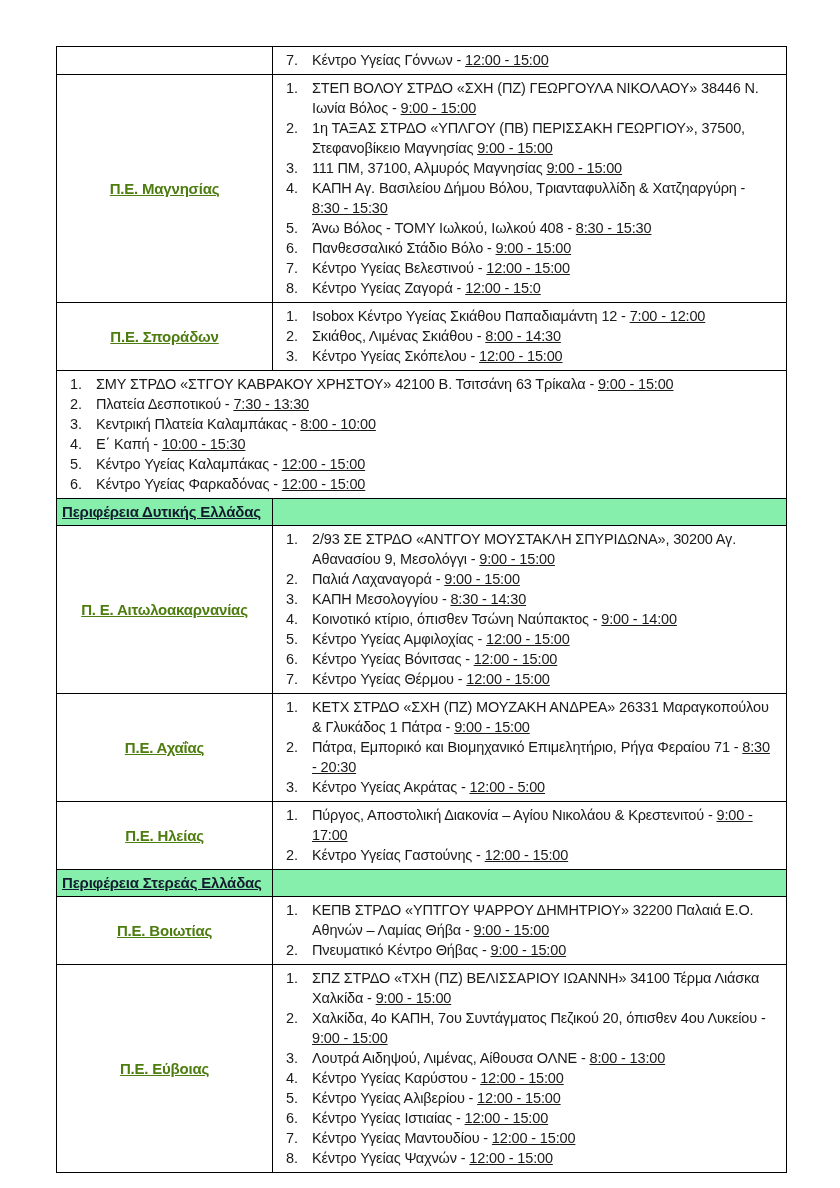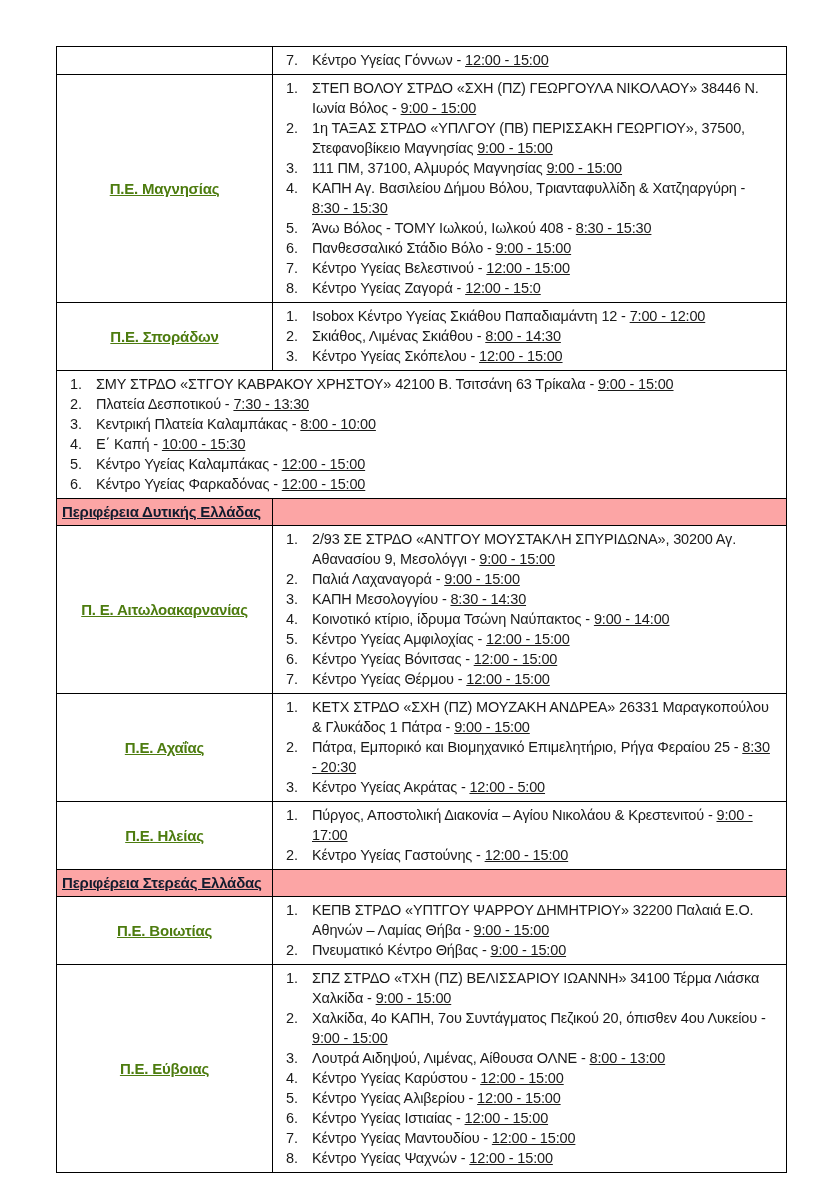--- a/index.html
+++ b/index.html
@@ -11,21 +11,21 @@
     position:absolute;left:56px;top:46px;width:731px;
     border:1px solid #000;box-sizing:border-box;background:#fff;
   }
   .row{display:flex;border-bottom:1px solid #000;}
   .row:last-child{border-bottom:none;}
   .cell-left{
     width:216px;flex:none;border-right:1px solid #000;box-sizing:border-box;
     display:flex;align-items:center;justify-content:center;padding:2px 6px;
   }
   .cell-right{flex:1;box-sizing:border-box;padding:3px 10px 4px 13px;}
-  .row.header-row{background:#fca5a5;}
+  .row.header-row{background:#86efac;}
   .row.header-row .cell-left{justify-content:flex-start;padding:2px 4px 3px 5px;}
   .hdr-label{
     font-weight:bold;font-size:15px;line-height:21px;color:#121c2e;
     text-decoration:underline;letter-spacing:-0.2px;white-space:nowrap;
   }
   .pe-link{
     color:#4d7c0f;font-weight:bold;font-size:15px;line-height:20px;
     text-decoration:underline;letter-spacing:-0.2px;text-align:center;
     cursor:pointer;
   }
@@ -156,21 +156,21 @@
         <div class="item">
           <span class="num">2.</span>
           <span class="txt"><span>Παλιά Λαχαναγορά - </span><span class="time">9:00 - 15:00</span></span>
         </div>
         <div class="item">
           <span class="num">3.</span>
           <span class="txt"><span>ΚΑΠΗ Μεσολογγίου - </span><span class="time">8:30 - 14:30</span></span>
         </div>
         <div class="item">
           <span class="num">4.</span>
-          <span class="txt"><span>Κοινοτικό κτίριο, ίδρυμα Τσώνη Ναύπακτος - </span><span class="time">9:00 - 14:00</span></span>
+          <span class="txt"><span>Κοινοτικό κτίριο, όπισθεν Τσώνη Ναύπακτος - </span><span class="time">9:00 - 14:00</span></span>
         </div>
         <div class="item">
           <span class="num">5.</span>
           <span class="txt"><span>Κέντρο Υγείας Αμφιλοχίας - </span><span class="time">12:00 - 15:00</span></span>
         </div>
         <div class="item">
           <span class="num">6.</span>
           <span class="txt"><span>Κέντρο Υγείας Βόνιτσας - </span><span class="time">12:00 - 15:00</span></span>
         </div>
         <div class="item">
@@ -183,21 +183,21 @@
       <div class="cell-left">
         <span class="pe-link">Π.Ε. Αχαΐας</span>
       </div>
       <div class="cell-right">
         <div class="item">
           <span class="num">1.</span>
           <span class="txt"><span>ΚΕΤΧ ΣΤΡΔΟ «ΣΧΗ (ΠΖ) ΜΟΥΖΑΚΗ ΑΝΔΡΕΑ» 26331 Μαραγκοπούλου &amp; Γλυκάδος 1 Πάτρα - </span><span class="time">9:00 - 15:00</span></span>
         </div>
         <div class="item">
           <span class="num">2.</span>
-          <span class="txt"><span>Πάτρα, Εμπορικό και Βιομηχανικό Επιμελητήριο, Ρήγα Φεραίου 25 - </span><span class="time">8:30 - 20:30</span></span>
+          <span class="txt"><span>Πάτρα, Εμπορικό και Βιομηχανικό Επιμελητήριο, Ρήγα Φεραίου 71 - </span><span class="time">8:30 - 20:30</span></span>
         </div>
         <div class="item">
           <span class="num">3.</span>
           <span class="txt"><span>Κέντρο Υγείας Ακράτας - </span><span class="time">12:00 - 5:00</span></span>
         </div>
       </div>
     </div>
     <div class="row">
       <div class="cell-left">
         <span class="pe-link">Π.Ε. Ηλείας</span>

